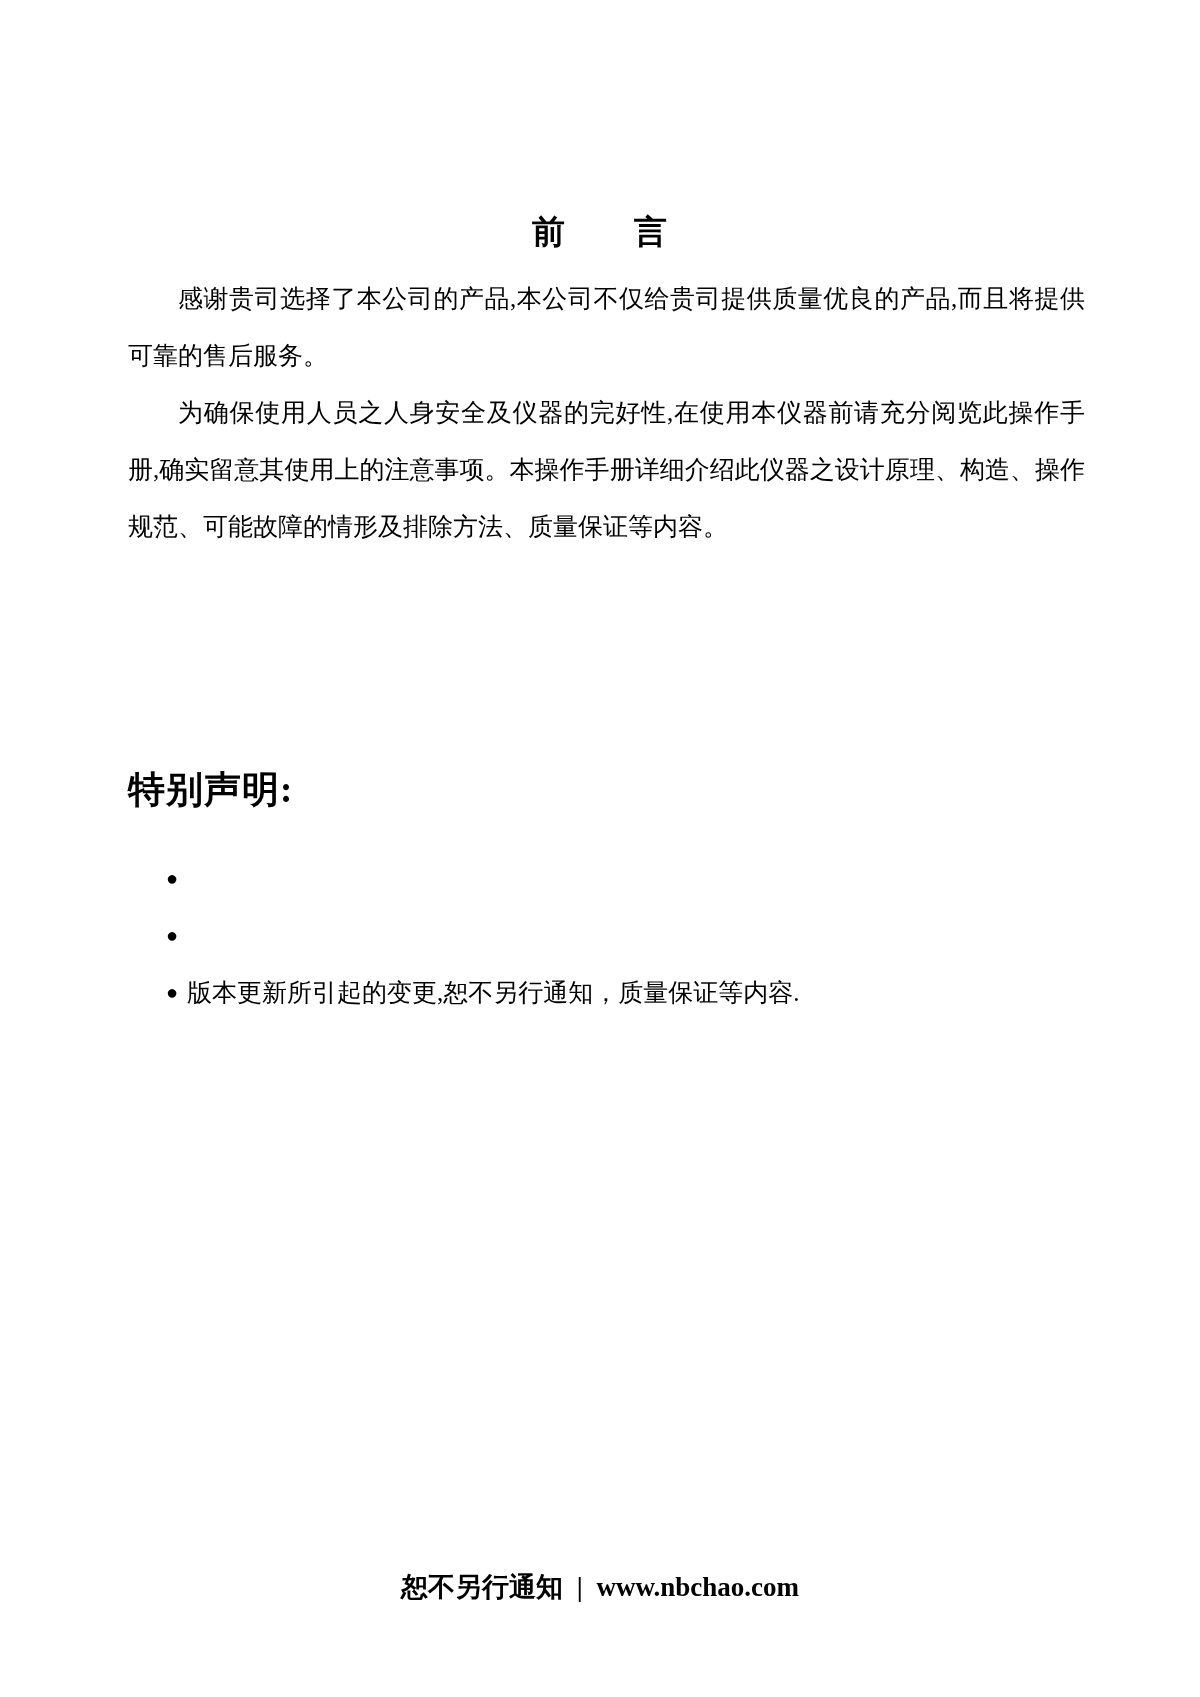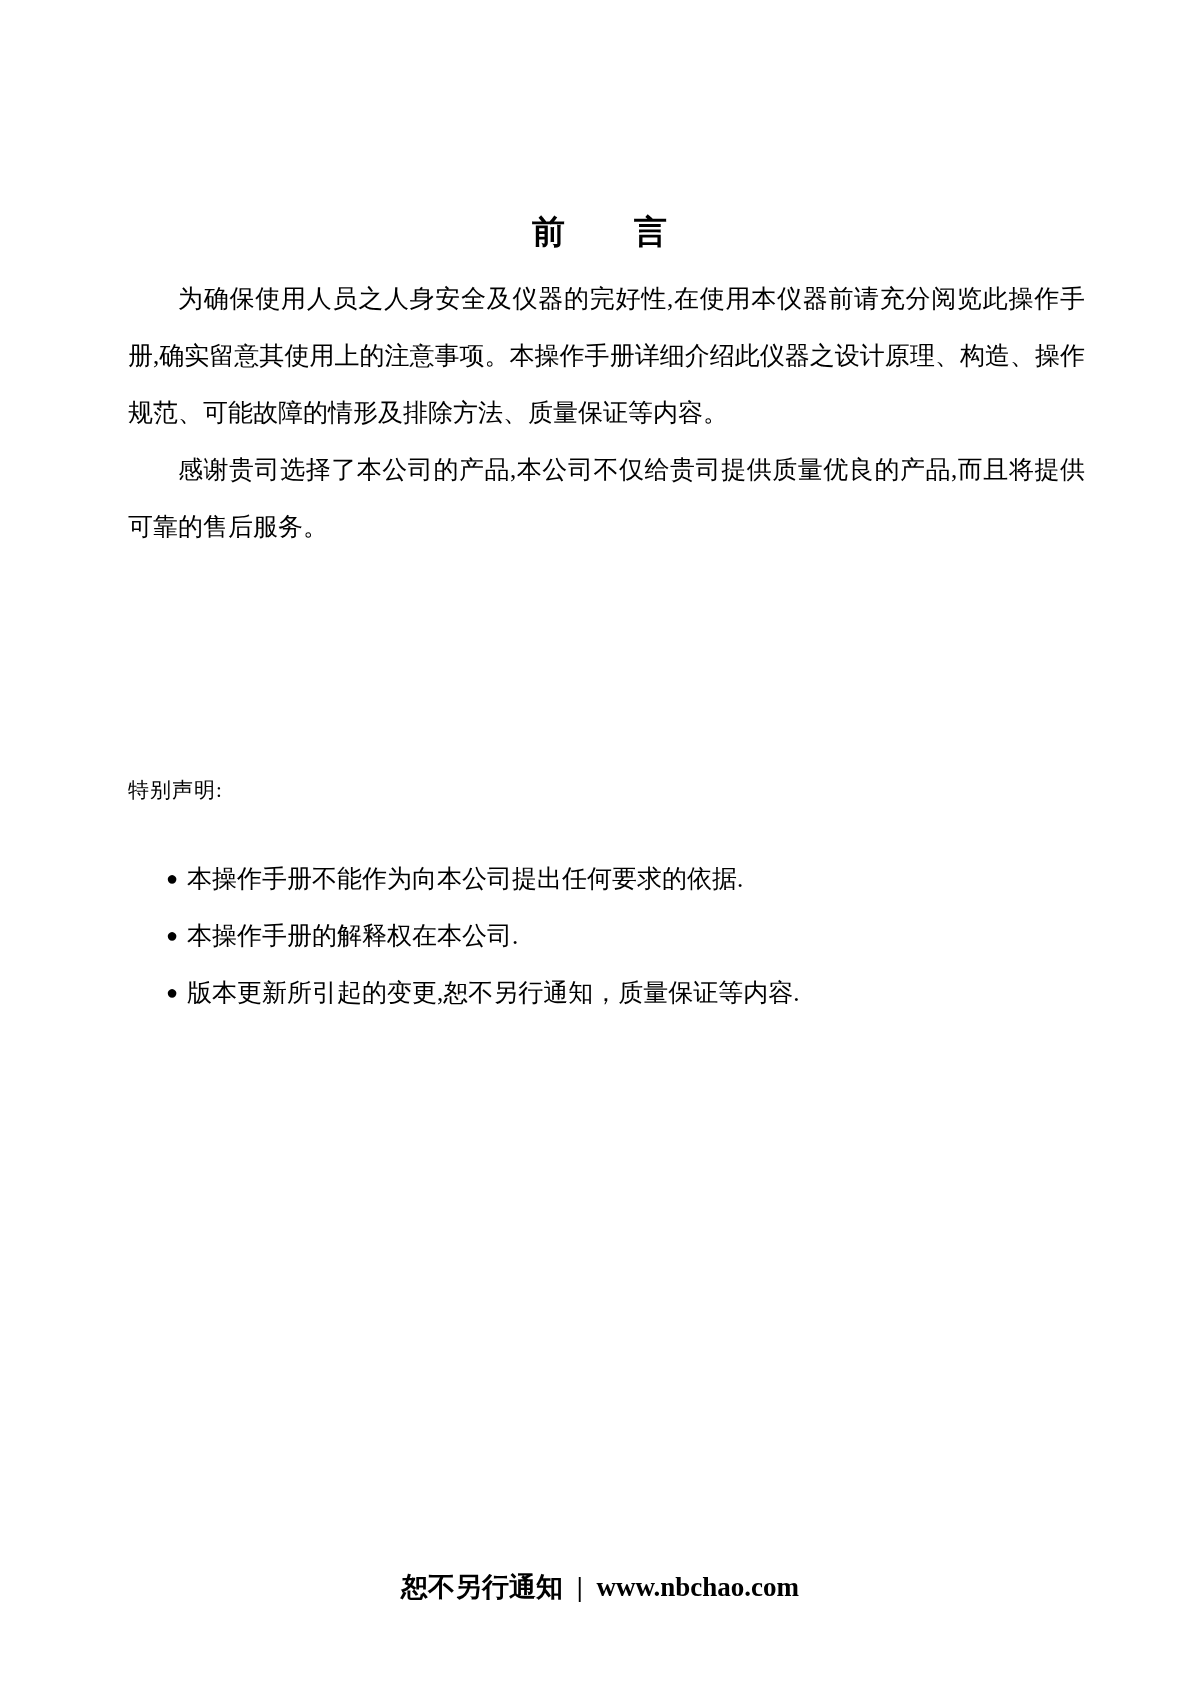--- a/index.html
+++ b/index.html
@@ -35,22 +35,22 @@
     line-height: 57px;
   }
   .paragraph {
     text-indent: 2em;
     text-align: justify;
   }
   .statement-heading {
     position: absolute;
     top: 752px;
     left: 128px;
-    font-size: 21px;
-    font-weight: normal;
+    font-size: 37px;
+    font-weight: bold;
     line-height: 44px;
     letter-spacing: 1px;
   }
   .bullet-list {
     position: absolute;
     top: 834px;
     left: 166px;
     width: 930px;
     list-style: none;
     font-size: 25px;
@@ -83,34 +83,32 @@
   .page-footer .sep { margin: 0 7px; }
 </style>
 </head>
 <body>
 
 <div class="page">
 
   <h1 class="preface-title">前　　言</h1>
 
   <div class="body-text">
+    <p class="paragraph">感谢贵司选择了本公司的产品,本公司不仅给贵司提供质量优良的产品,而且将提供可靠的售后服务。</p>
     <p class="paragraph">为确保使用人员之人身安全及仪器的完好性,在使用本仪器前请充分阅览此操作手册,确实留意其使用上的注意事项。本操作手册详细介绍此仪器之设计原理、构造、操作规范、可能故障的情形及排除方法、质量保证等内容。</p>
-    <p class="paragraph">感谢贵司选择了本公司的产品,本公司不仅给贵司提供质量优良的产品,而且将提供可靠的售后服务。</p>
   </div>
 
   <h2 class="statement-heading">特别声明:</h2>
 
   <ul class="bullet-list">
     <li class="bullet-item">
       <span class="bullet-icon">●</span>
-      <span class="bullet-text">本操作手册不能作为向本公司提出任何要求的依据.</span>
     </li>
     <li class="bullet-item">
       <span class="bullet-icon">●</span>
-      <span class="bullet-text">本操作手册的解释权在本公司.</span>
     </li>
     <li class="bullet-item">
       <span class="bullet-icon">●</span>
       <span class="bullet-text">版本更新所引起的变更,恕不另行通知，质量保证等内容.</span>
     </li>
   </ul>
 
   <div class="page-footer">
     <span>恕不另行通知</span>
     <span class="sep">|</span>

